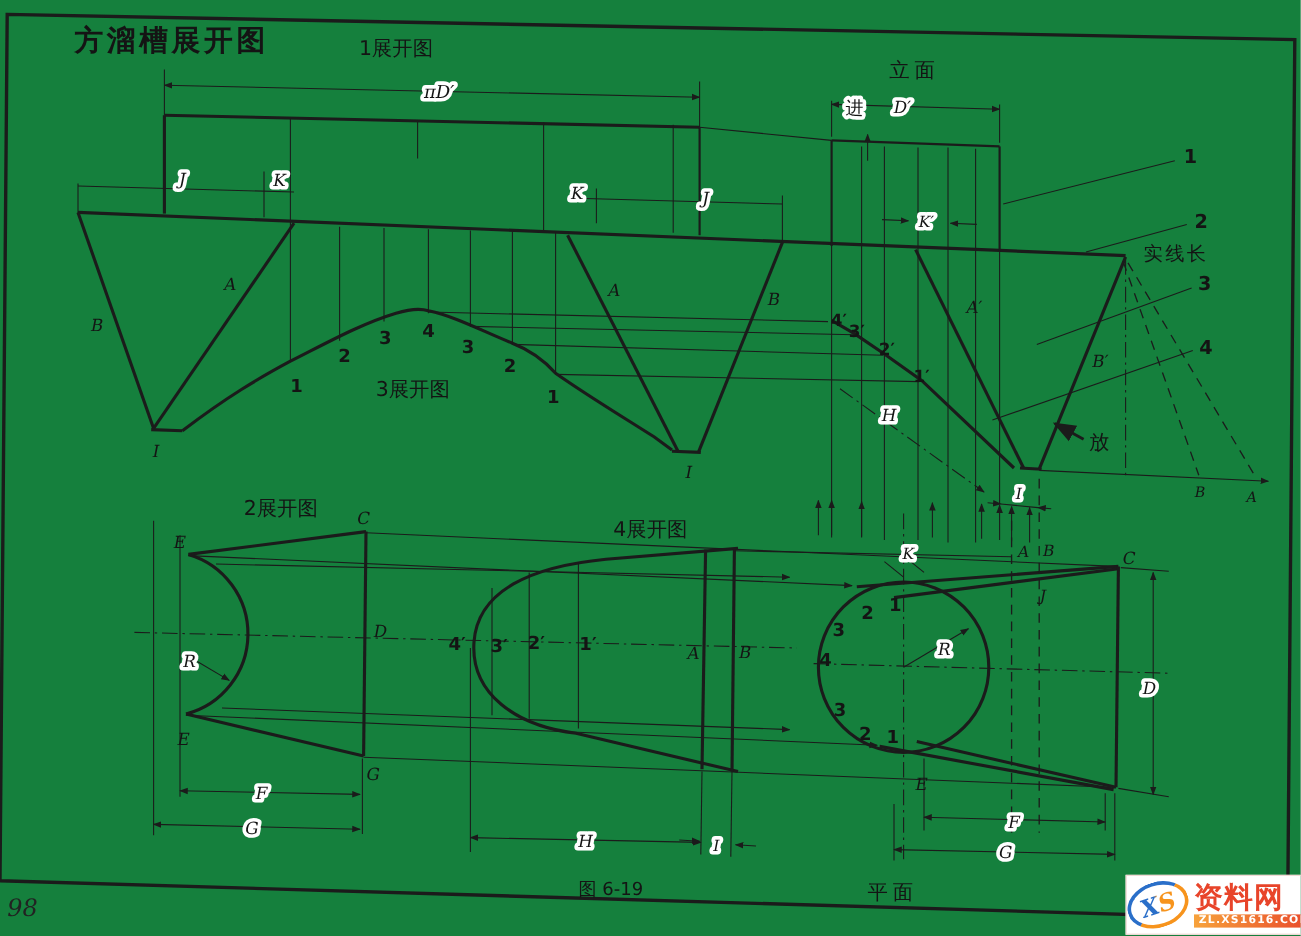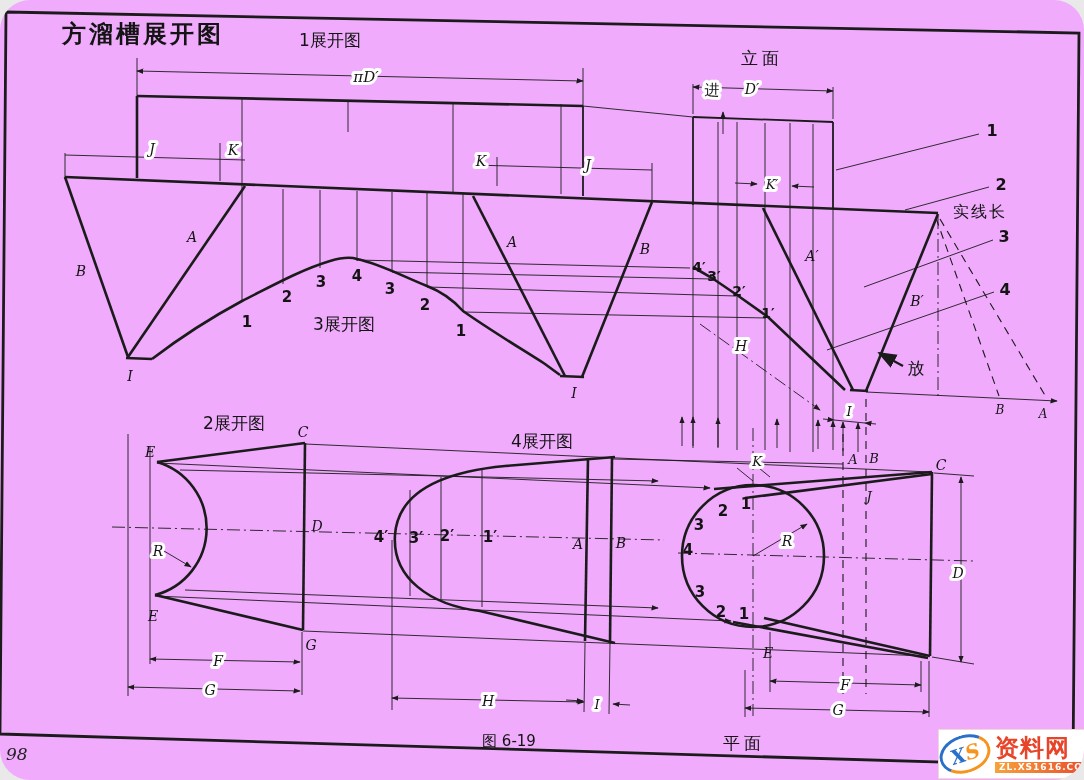--- a/index.html
+++ b/index.html
@@ -1,33 +1,33 @@
 <!DOCTYPE html>
 <html><head>
 <meta charset="utf-8">
 <style>
   html,body{margin:0;padding:0;background:#e9e9e9;}
-  .stage{position:relative;width:1084px;height:780px;background:#f0abfc;overflow:hidden;
-         font-family:"DejaVu Sans",sans-serif;border-radius:30px;}
+  .stage{position:relative;width:1084px;height:780px;background:#15803d;overflow:hidden;
+         font-family:"DejaVu Sans",sans-serif;}
   svg{position:absolute;left:0;top:0;}
   svg *{vector-effect:non-scaling-stroke;}
   .ink{stroke:#1b1b1b;fill:none;}
   .thick{stroke-width:2.6;}
   .med{stroke-width:1.8;}
   .thin{stroke-width:0.9;}
   .dim{stroke-width:0.9;}
   .dashed{stroke-width:1.1;stroke-dasharray:8 6;}
   .dashdot{stroke-width:0.9;stroke-dasharray:13 4 2 4;}
   text{fill:#141414;stroke:none;}
   .cjk{font-family:"DejaVu Sans",sans-serif;}
   .it{font-family:"DejaVu Serif",serif;font-style:italic;}
   .num{font-family:"DejaVu Sans",sans-serif;font-weight:bold;}
   .halo{paint-order:stroke;stroke:#ffffff;stroke-width:6px;stroke-linejoin:round;}
   .pagenum{position:absolute;left:6px;top:744px;font-family:"DejaVu Serif",serif;
-           font-style:italic;font-size:17px;color:#222;}
+           font-style:italic;font-size:20px;color:#222;}
   .wm{position:absolute;left:938px;top:729px;width:146px;height:48px;display:flex;
       align-items:center;gap:4px;background:#fff;border:1px solid #f0d9d4;}
   .wm-logo{width:46px;height:32px;border-radius:50%;border-left:3px solid #2a6fc9;
       border-top:3px solid #2a6fc9;border-bottom:3px solid #f7941d;border-right:3px solid #f7941d;
       transform:rotate(-18deg);display:flex;align-items:center;justify-content:center;flex:0 0 auto;}
   .wm-xs{font-family:"DejaVu Serif",serif;font-style:italic;font-weight:bold;font-size:20px;
       background:linear-gradient(90deg,#2a6fc9 45%,#f7941d 55%);
       -webkit-background-clip:text;background-clip:text;color:transparent;}
   .wm-right{display:flex;flex-direction:column;line-height:1;}
   .wm-site{font-size:24px;font-weight:bold;color:#e8442a;letter-spacing:1px;}

